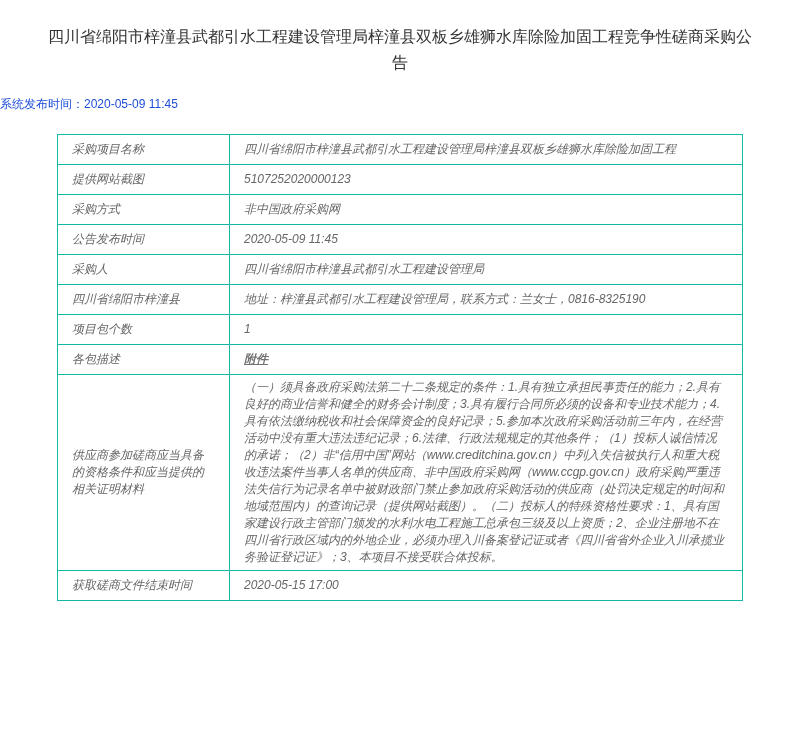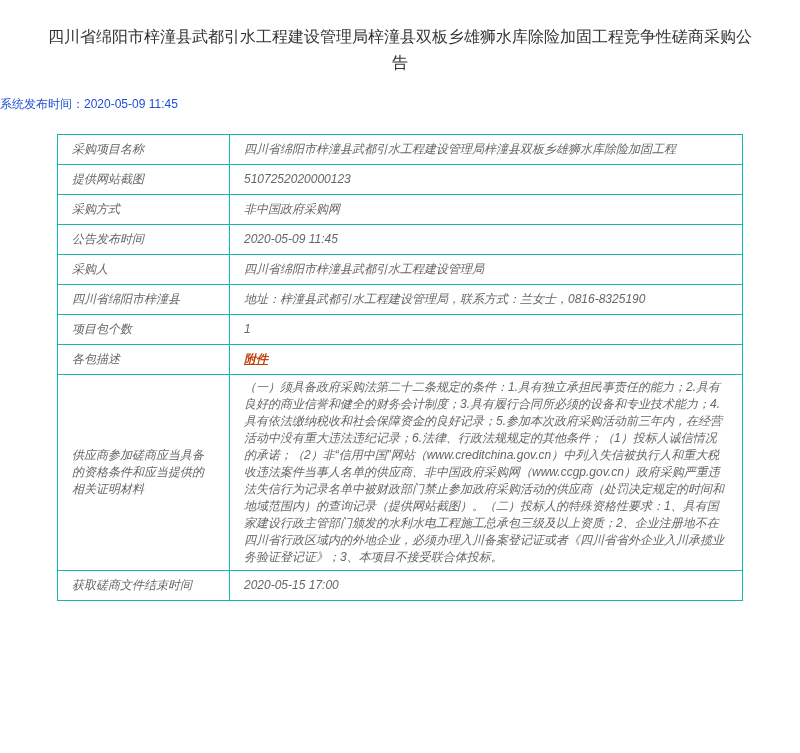--- a/index.html
+++ b/index.html
@@ -40,21 +40,21 @@
     height: 30px;
     line-height: 17px;
     color: #666666;
     word-break: break-all;
     font-style: italic;
   }
   .announcement-table td.label {
     width: 172px;
   }
   a.attachment-link {
-    color: #c2410c;
+    color: #737373;
     text-decoration: underline;
     font-weight: bold;
   }
 </style>
 </head>
 <body>
 
 <h1 class="page-title">四川省绵阳市梓潼县武都引水工程建设管理局梓潼县双板乡雄狮水库除险加固工程竞争性磋商采购公告</h1>
 
 <div class="publish-time"><span>系统发布时间：</span><span>2020-05-09 11:45</span></div>

